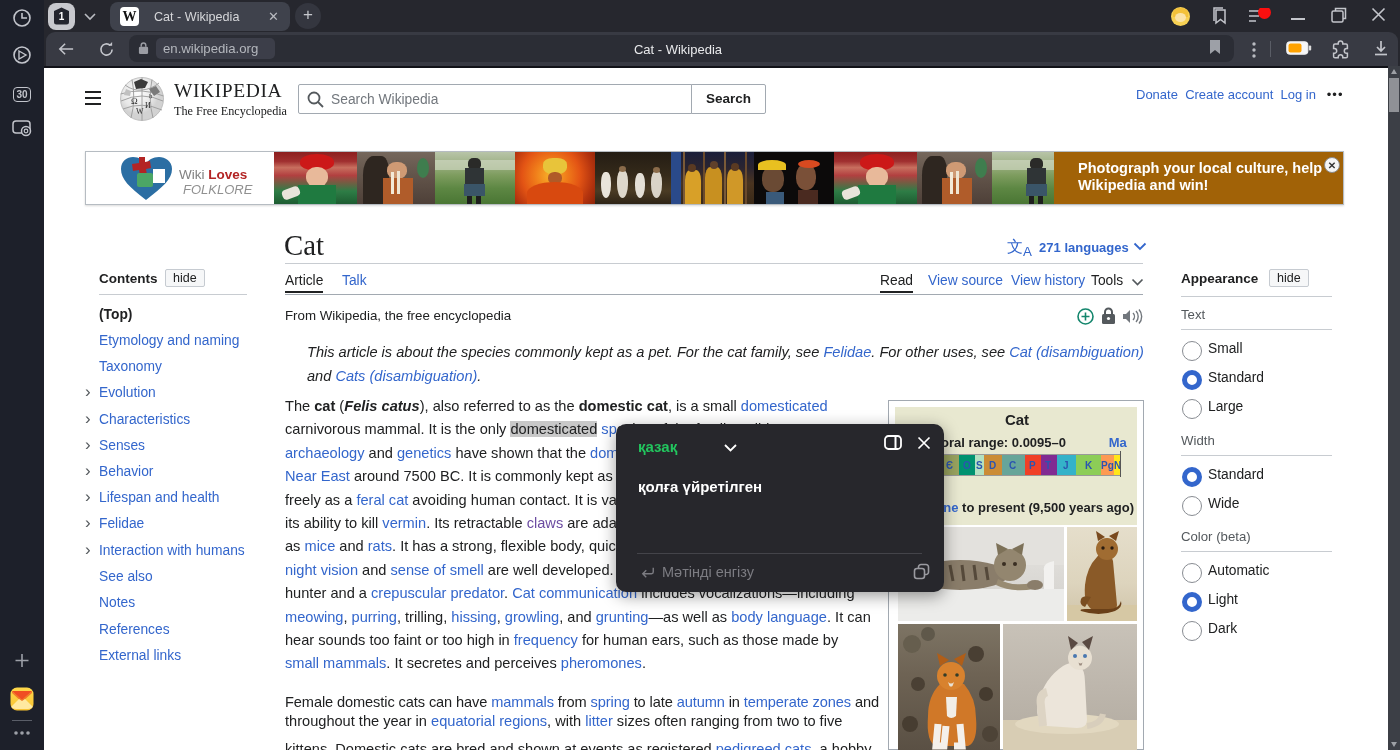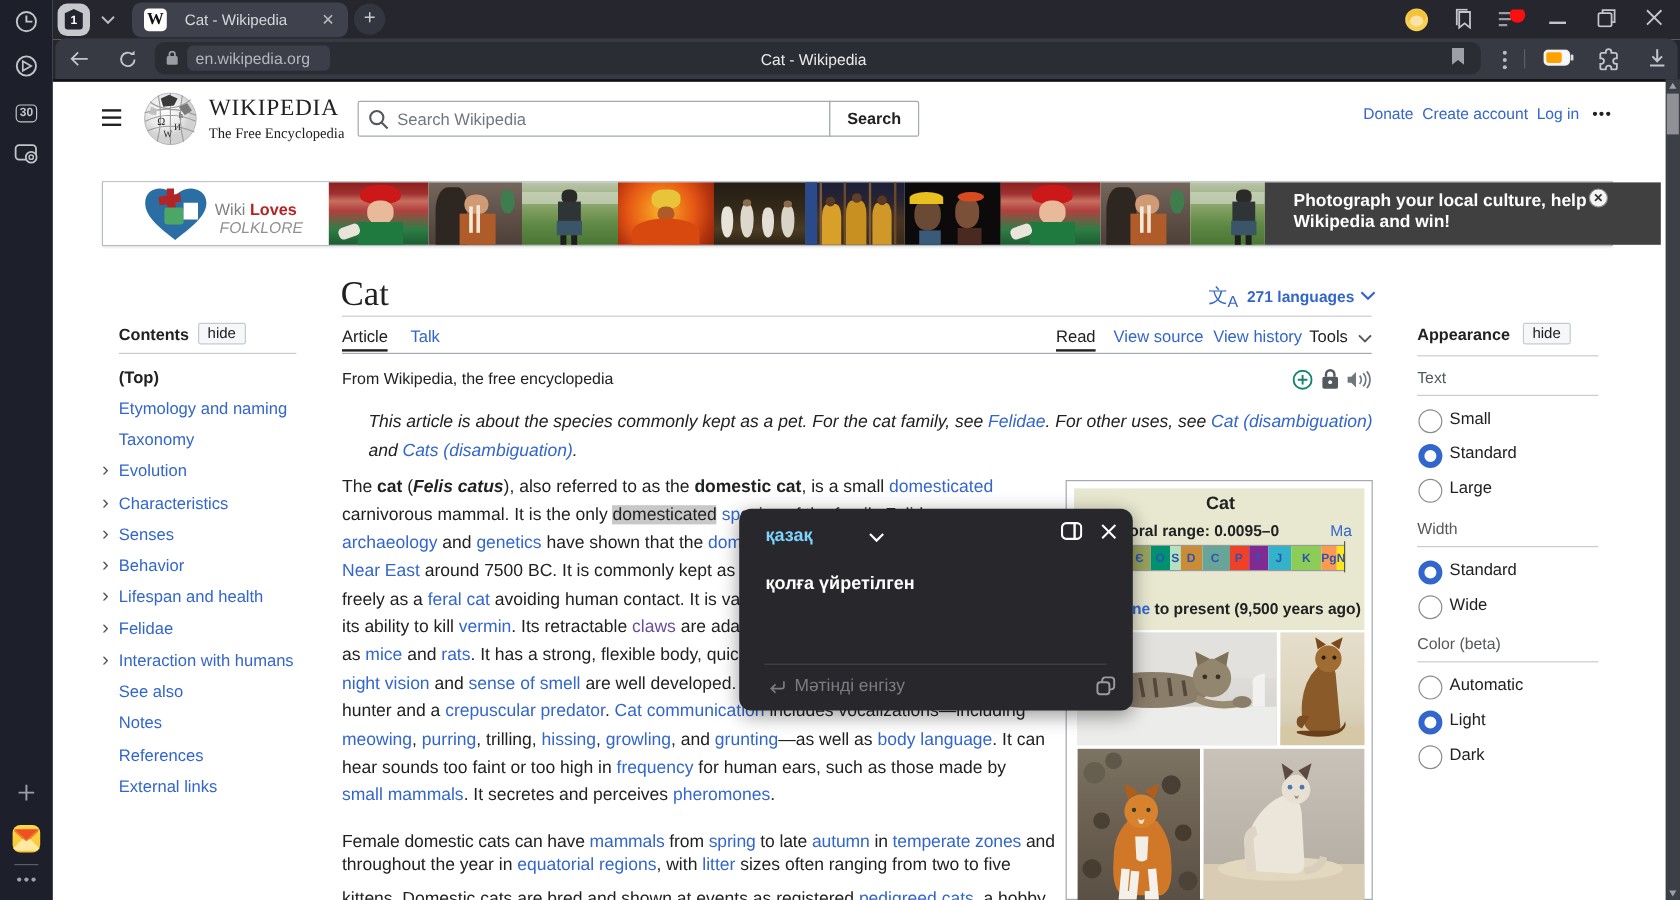--- a/index.html
+++ b/index.html
@@ -32,21 +32,21 @@
 #wmark{left:174px;top:80px;z-index:2;font-family:"Liberation Serif",serif;color:#202122;}
 #wmark .l1{font-size:19.5px;letter-spacing:0.6px;}
 #wmark .l2{font-size:12.2px;margin-top:2px;}
 #searchbox{left:298px;top:84px;width:394px;height:30px;border:1px solid #a2a9b1;border-radius:2px 0 0 2px;z-index:2;background:#fff;}
 #searchph{left:331px;top:92px;color:#72777d;font-size:13.8px;z-index:3;}
 #searchbtn{left:691px;top:84px;width:75px;height:30px;border:1px solid #a2a9b1;border-radius:0 2px 2px 0;z-index:3;background:#fff;color:#202122;font-weight:bold;font-size:13.5px;text-align:center;line-height:28px;}
 #hlinks{left:1136px;top:87px;z-index:2;font-size:13px;color:#3366cc;}
 
 #banner{left:85px;top:151px;width:1259px;height:54px;z-index:2;border:1px solid #b6bcc2;background:#fff;box-shadow:0 1px 2px rgba(0,0,0,0.15);}
 .btile{position:absolute;top:0;height:52px;}
-#bred{position:absolute;left:968px;top:0;width:330px;height:52px;background:#404040;}
+#bred{position:absolute;left:968px;top:0;width:289px;height:52px;background:#a16207;}
 #bredtext{position:absolute;left:24px;top:8px;color:#fff;font-weight:bold;font-size:14.5px;line-height:17px;}
 #bclose{position:absolute;left:270px;top:5px;width:16px;height:16px;border-radius:50%;color:#333;font-size:10px;line-height:15px;text-align:center;background:#f5f5f5;border:1.5px solid #8a8a8a;font-weight:bold;box-sizing:border-box;}
 
 #htitle{left:284px;top:229px;font-family:"Liberation Serif",serif;font-size:28.8px;color:#202122;z-index:2;}
 #langs{left:1007px;top:237px;z-index:2;color:#36c;font-size:13px;font-weight:bold;}
 #tabsrow{left:285px;top:294px;width:858px;border-bottom:1px solid #a2a9b1;z-index:2;}
 .ttext{position:absolute;font-size:13.8px;top:-21px;white-space:nowrap;}
 #fromline{left:285px;top:308px;font-size:13.3px;color:#202122;z-index:2;}
 
 #contents{left:99px;top:271px;width:180px;z-index:2;font-size:13.8px;}
@@ -324,21 +324,21 @@
     <div class="bline" style="top:294px;">hear sounds too faint or too high in <a>frequency</a> for human ears, such as those made by</div>
     <div class="bline" style="top:317.4px;"><a>small mammals</a>. It secretes and perceives <a>pheromones</a>.</div>
     <div class="bline" style="top:356px;letter-spacing:-0.1px;">Female domestic cats can have <a>mammals</a> from <a>spring</a> to late <a>autumn</a> in <a>temperate zones</a> and</div>
     <div class="bline" style="top:375px;">throughout the year in <a>equatorial regions</a>, with <a>litter</a> sizes often ranging from two to five</div>
     <div class="bline" style="top:402.8px;">kittens. Domestic cats are bred and shown at events as registered <a>pedigreed cats</a>, a hobby</div>
   </div>
 
   <div class="abs" id="infobox">
     <div style="position:absolute;left:6px;top:6px;width:242px;height:118px;background:#e8e8d0;"></div>
     <div style="position:absolute;left:0;top:10px;width:256px;text-align:center;font-weight:bold;font-size:15px;color:#202122;">Cat</div>
-    <div style="position:absolute;left:0;top:34px;width:256px;text-align:center;font-weight:bold;font-size:13px;color:#202122;">Temporal range: 0.0095–0 <a style="font-weight:normal;margin-left:39px;">Ma</a></div>
+    <div style="position:absolute;left:0;top:34px;width:256px;text-align:center;font-weight:bold;font-size:13px;color:#202122;">Temporal range: 0.0095–0 <a style="font-weight:bold;margin-left:39px;">Ma</a></div>
     <div id="geobar" style="position:absolute;left:37px;top:53px;width:194px;height:22px;border:1px solid #999;background:#fff;font-size:11px;font-weight:bold;">
       <div class="gseg" style="left:0px;width:15px;background:#f3e48c;"></div>
       <div class="gseg" style="left:15px;width:17px;background:#99a35f;"></div>
       <div class="gseg" style="left:32px;width:16px;background:#009270;"></div>
       <div class="gseg" style="left:48px;width:9px;background:#b3e1c2;"></div>
       <div class="gseg" style="left:57px;width:18px;background:#cb8c37;"></div>
       <div class="gseg" style="left:75px;width:23px;background:#67a599;"></div>
       <div class="gseg" style="left:98px;width:16px;background:#f04028;"></div>
       <div class="gseg" style="left:114px;width:16px;background:#812b92;"></div>
       <div class="gseg" style="left:130px;width:19px;background:#34b2c9;"></div>
@@ -429,21 +429,21 @@
         <path d="M75.5 38.5 q2 2 4 0 l-1 3 h-2 z" fill="#9a8a7e"></path>
         <circle cx="72" cy="32" r="2" fill="#4a78b0"></circle>
         <circle cx="82" cy="32" r="2" fill="#4a78b0"></circle>
         <path d="M40 102 l-2 -20 q-2 -12 6 -14" fill="none" stroke="#ddd4c4" stroke-width="8"></path>
         <path d="M84 102 q14 -2 16 -12" stroke="#d8cebc" stroke-width="6" fill="none"></path>
       </svg>
     </div>
   </div>
 
   <div class="abs" id="popup">
-    <div style="position:absolute;left:22px;top:14px;color:#7dd3fc;font-weight:bold;font-size:15px;">қазақ</div>
+    <div style="position:absolute;left:22px;top:14px;color:#22c55e;font-weight:bold;font-size:15px;">қазақ</div>
     <svg style="position:absolute;left:108px;top:20px;" width="13" height="8" viewBox="0 0 13 8">
         <path d="M1 1 l5.5 5.5 L12 1" stroke="#fff" stroke-width="1.8" fill="none"></path>
       </svg>
     <svg style="position:absolute;left:268px;top:11px;" width="18" height="15" viewBox="0 0 18 15">
         <rect x="1" y="1" width="16" height="13" rx="3.5" fill="none" stroke="#fff" stroke-width="1.8"></rect>
         <line x1="11.5" y1="1" x2="11.5" y2="14" stroke="#fff" stroke-width="2"></line>
       </svg>
     <svg style="position:absolute;left:301px;top:12px;" width="14" height="14" viewBox="0 0 14 14">
         <path d="M1.5 1.5 L12.5 12.5 M12.5 1.5 L1.5 12.5" stroke="#fff" stroke-width="1.7"></path>
       </svg>

